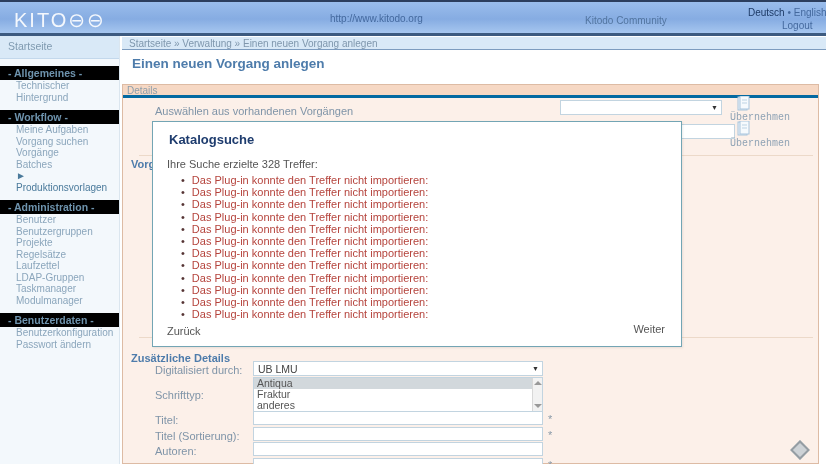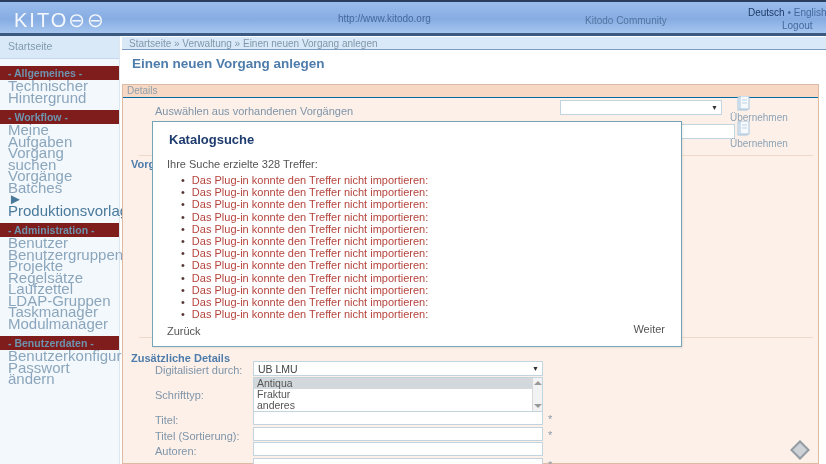--- a/index.html
+++ b/index.html
@@ -9,53 +9,53 @@
     font-size:11px;color:#555;
   }
   .abs{position:absolute;}
 
   
   .topbar{left:0;top:0;width:826px;height:33px;
     background:linear-gradient(#9abdec,#86ace2 55%,#a6c6ef);
     border-top:2px solid #2c3e5e;box-sizing:border-box;}
   .logo{left:14px;top:6px;font-size:20px;letter-spacing:2px;color:rgba(255,255,255,.9);font-weight:400;}
   .hdr-link{color:#44699e;font-size:10px;text-decoration:none;}
-  .hdr-url{left:338px;top:11px;}
+  .hdr-url{left:330px;top:11px;}
   .hdr-comm{left:585px;top:13px;color:#51749f;font-size:10px;}
   .lang-block{left:748px;top:5px;width:110px;text-align:left;font-size:10px;color:#44699e;line-height:12px;}
   .lang-primary{font-weight:normal;color:#1d3a66;}
   .logout{left:782px;top:18px;font-size:10px;color:#44699e;}
   .hdr-divider{left:0;top:33px;width:826px;height:3px;background:#3c5a80;}
 
   
   .sidebar{left:0;top:36px;width:120px;height:428px;background:#f3f8fc;border-right:1px solid #dbe6ef;box-sizing:border-box;}
   .side-home{background:#d9e9f7;border-bottom:1px solid #c3d8ec;padding:4px 8px 6px;color:#7f9ab0;font-size:10.5px;cursor:pointer;}
-  .side-sect{background:#7f1d1d;color:#6e93ad;font-weight:bold;font-size:10.5px;padding:1px 8px;margin-top:7px;}
-  .side-item{color:#8ba6bc;font-size:15px;padding:0 8px;line-height:11.5px;cursor:pointer;}
+  .side-sect{background:#000000;color:#6e93ad;font-weight:bold;font-size:10.5px;padding:1px 8px;margin-top:7px;}
+  .side-item{color:#8ba6bc;font-size:10px;padding:0 16px;line-height:11.5px;cursor:pointer;}
   .side-item.sel{color:#4a7a9b;font-weight:normal;}
 
   
   .breadcrumb{left:122px;top:37px;width:704px;height:13px;background:#d9e9f7;
     border-bottom:1px solid #7d9cbf;color:#7f97ad;font-size:10px;padding:1px 0 0 7px;box-sizing:border-box;}
   .page-title{left:132px;top:56px;font-size:13.5px;font-weight:bold;color:#4e7cab;}
 
   
   .panel{left:122px;top:84px;width:697px;height:380px;background:#fcf0e9;
     border:1px solid #ddbba4;box-sizing:border-box;}
-  .panel-hdr{left:0;top:0;width:695px;height:13px;background:#f6d8c4;border-bottom:1px solid #0369a1;
+  .panel-hdr{left:0;top:0;width:695px;height:13px;background:#f6d8c4;border-bottom:3px solid #0369a1;
     color:#8d9eab;font-size:10px;padding:0 0 0 4px;box-sizing:border-box;}
   .flabel{color:#7f94a8;font-size:11px;white-space:nowrap;}
   .fselect{background:#fff;border:1px solid #c2d4e0;box-sizing:border-box;color:#444;font-size:10.5px;
     padding:1px 14px 0 4px;white-space:nowrap;overflow:hidden;cursor:pointer;}
   .fselect .arr{position:absolute;right:3px;top:3px;font-size:7px;color:#333;}
   .finput{background:#fff;border:1px solid #c2d4e0;box-sizing:border-box;}
   .sep{height:1px;background:#ecd9c9;}
   .sect-title{color:#4e7cab;font-weight:bold;font-size:11px;white-space:nowrap;}
   .req{color:#8a9aa8;font-size:11px;}
-  .ueb-label{color:#8fa3b5;font-size:10px;cursor:pointer;}
+  .ueb-label{color:#8fa3b5;font-size:10px;cursor:pointer;font-family:Liberation Mono, monospace;}
   .ueb-icon{width:13px;height:16px;cursor:pointer;}
 
   
   .listbox{background:#fff;border:1px solid #c2d4e0;box-sizing:border-box;overflow:hidden;}
   .lb-opt{font-size:10.5px;color:#555;line-height:11px;padding:0 3px;cursor:pointer;}
   .lb-opt.sel{background:#d2d8dc;}
   .lb-scroll{position:absolute;right:0;top:0;width:10px;height:100%;background:#f2f2f2;border-left:1px solid #d8d8d8;box-sizing:border-box;}
   .lb-scroll .up,.lb-scroll .dn{position:absolute;left:1px;width:0;height:0;border-left:4px solid transparent;border-right:4px solid transparent;}
   .lb-scroll .up{top:3px;border-bottom:4px solid #999;}
   .lb-scroll .dn{bottom:3px;border-top:4px solid #999;}

